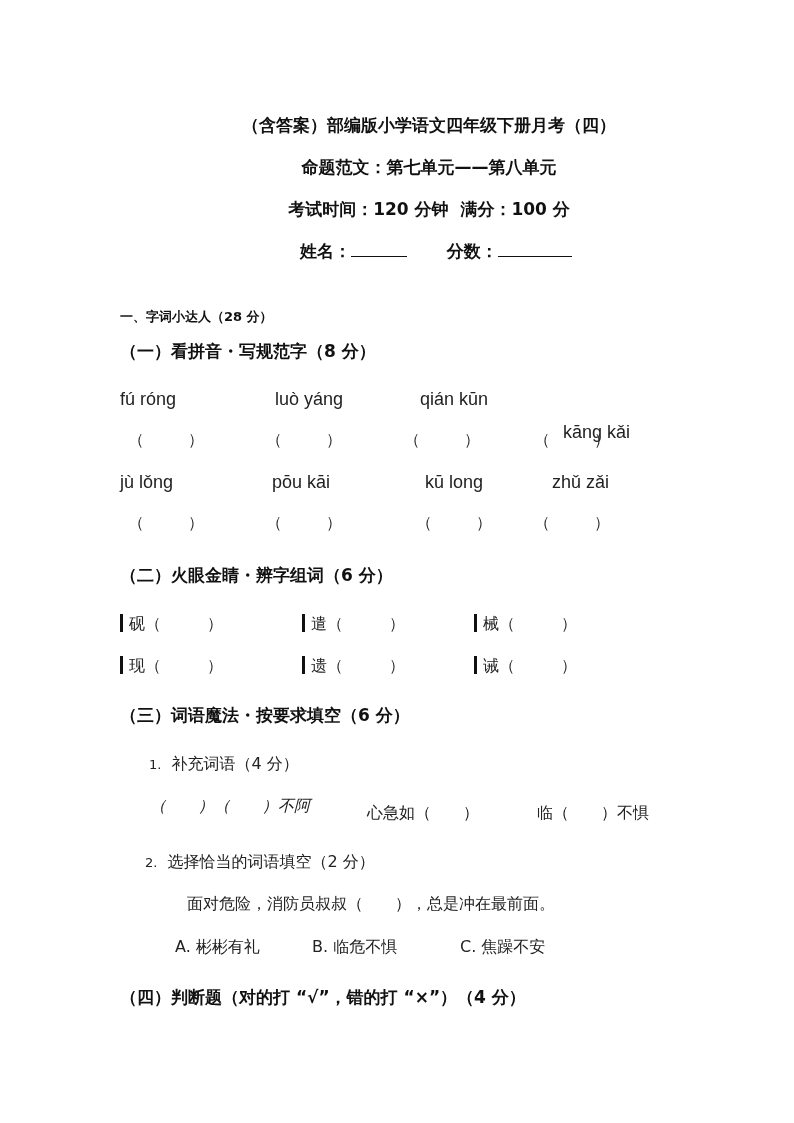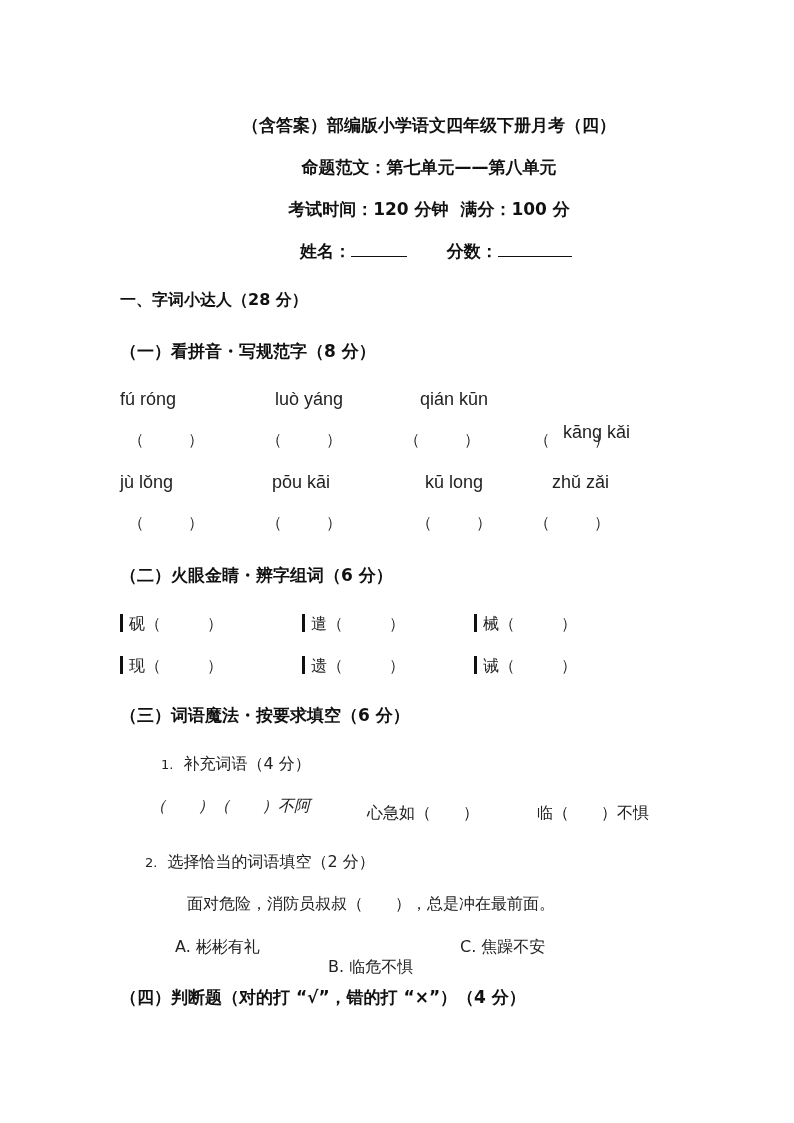--- a/index.html
+++ b/index.html
@@ -1,21 +1,21 @@
 <!DOCTYPE html>
 <html><head>
 <meta charset="utf-8">
 <style>
   html, body { margin: 0; padding: 0; background: #ffffff; }
   body { width: 794px; height: 1123px; position: relative; overflow: hidden;
          font-family: "DejaVu Sans", "Liberation Sans", sans-serif; color: #111; }
   .abs { position: absolute; white-space: nowrap; }
   .title { font-size: 17px; font-weight: bold; left: 0; width: 794px; text-align: center; padding-left: 32px; }
   .bold { font-weight: bold; }
-  .h1 { font-size: 16px; font-weight: bold; }
+  .h1 { font-size: 13px; font-weight: bold; margin-top: 18px; }
   .h2 { font-size: 17px; font-weight: bold; }
   .pinyin { font-family: "Liberation Sans", sans-serif; font-size: 18px; color: #222; }
   .paren { font-size: 16px; color: #333; }
   .body-text { font-size: 16px; color: #222; }
   .blank-line { display: inline-block; border-bottom: 1.5px solid #111; height: 14px; vertical-align: baseline; }
   .bar { display: inline-block; width: 3px; height: 18px; background: #111; vertical-align: -3px; margin-right: 6px; }
   .small-num { font-size: 13px; }
 </style>
 </head>
 <body>
@@ -63,33 +63,33 @@
 <div class="abs body-text" style="top:614px; left:120px;"><span class="bar"></span><span>砚</span><span class="paren">（</span><span style="display:inline-block;width:46px;"></span><span class="paren">）</span></div>
 <div class="abs body-text" style="top:614px; left:302px;"><span class="bar"></span><span>遣</span><span class="paren">（</span><span style="display:inline-block;width:46px;"></span><span class="paren">）</span></div>
 <div class="abs body-text" style="top:614px; left:474px;"><span class="bar"></span><span>械</span><span class="paren">（</span><span style="display:inline-block;width:46px;"></span><span class="paren">）</span></div>
 
 <div class="abs body-text" style="top:656px; left:120px;"><span class="bar"></span><span>现</span><span class="paren">（</span><span style="display:inline-block;width:46px;"></span><span class="paren">）</span></div>
 <div class="abs body-text" style="top:656px; left:302px;"><span class="bar"></span><span>遗</span><span class="paren">（</span><span style="display:inline-block;width:46px;"></span><span class="paren">）</span></div>
 <div class="abs body-text" style="top:656px; left:474px;"><span class="bar"></span><span>诫</span><span class="paren">（</span><span style="display:inline-block;width:46px;"></span><span class="paren">）</span></div>
 
 <div class="abs h2" style="top:704px; left:120px;">（三）词语魔法・按要求填空（6 分）</div>
 
-<div class="abs body-text" style="top:754px; left:161px;">
+<div class="abs body-text" style="top:754px; left:149px;">
   <span class="small-num">1.</span>&nbsp;
   <span>补充词语（4 分）</span>
 </div>
 
 <div class="abs body-text" style="top:796px; left:150px;font-style:italic;">（　　）（　　）不阿</div>
 <div class="abs body-text" style="top:803px; left:367px;">心急如（　　）</div>
 <div class="abs body-text" style="top:803px; left:537px;">临（　　）不惧</div>
 
 <div class="abs body-text" style="top:852px; left:145px;">
   <span class="small-num">2.</span>&nbsp;
   <span>选择恰当的词语填空（2 分）</span>
 </div>
 
 <div class="abs body-text" style="top:894px; left:187px;">面对危险，消防员叔叔（　　），总是冲在最前面。</div>
 
 <div class="abs body-text" style="top:937px; left:175px;">A. 彬彬有礼</div>
-<div class="abs body-text" style="top:937px; left:328px;margin-top:20px;">B. 临危不惧</div>
+<div class="abs body-text" style="top:937px; left:312px;">B. 临危不惧</div>
 <div class="abs body-text" style="top:937px; left:460px;">C. 焦躁不安</div>
 
 <div class="abs h2" style="top:986px; left:120px;">（四）判断题（对的打 “√”，错的打 “×”）（4 分）</div>
 
 </body></html>

